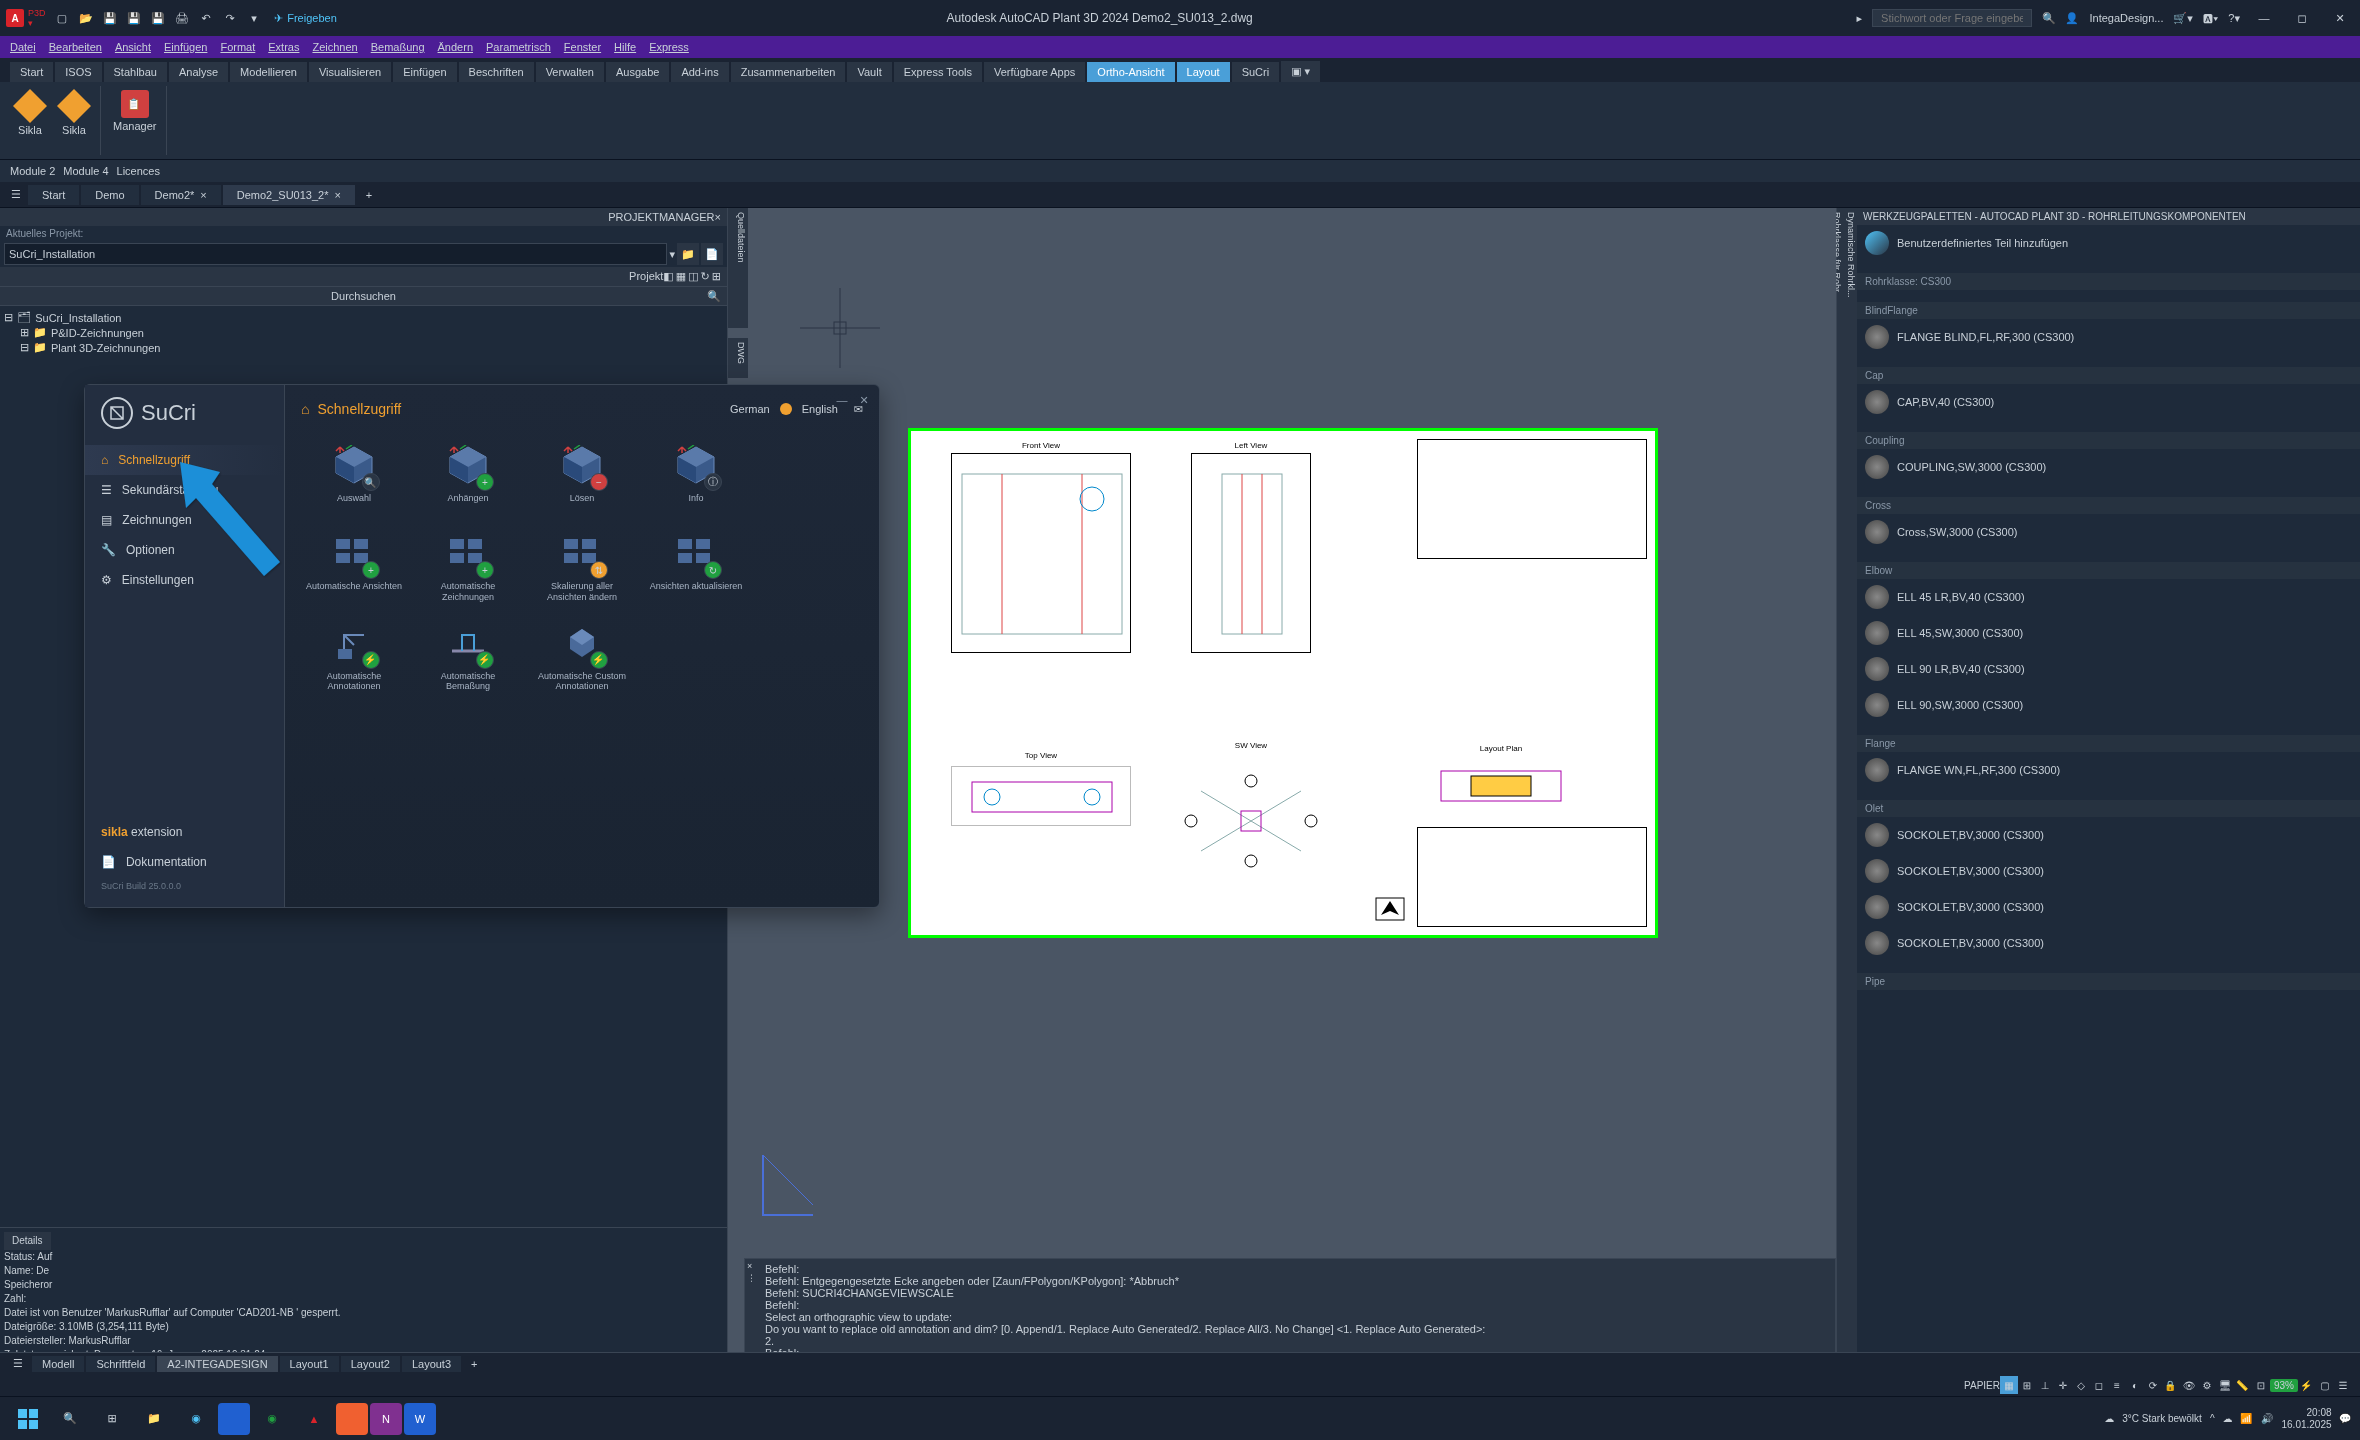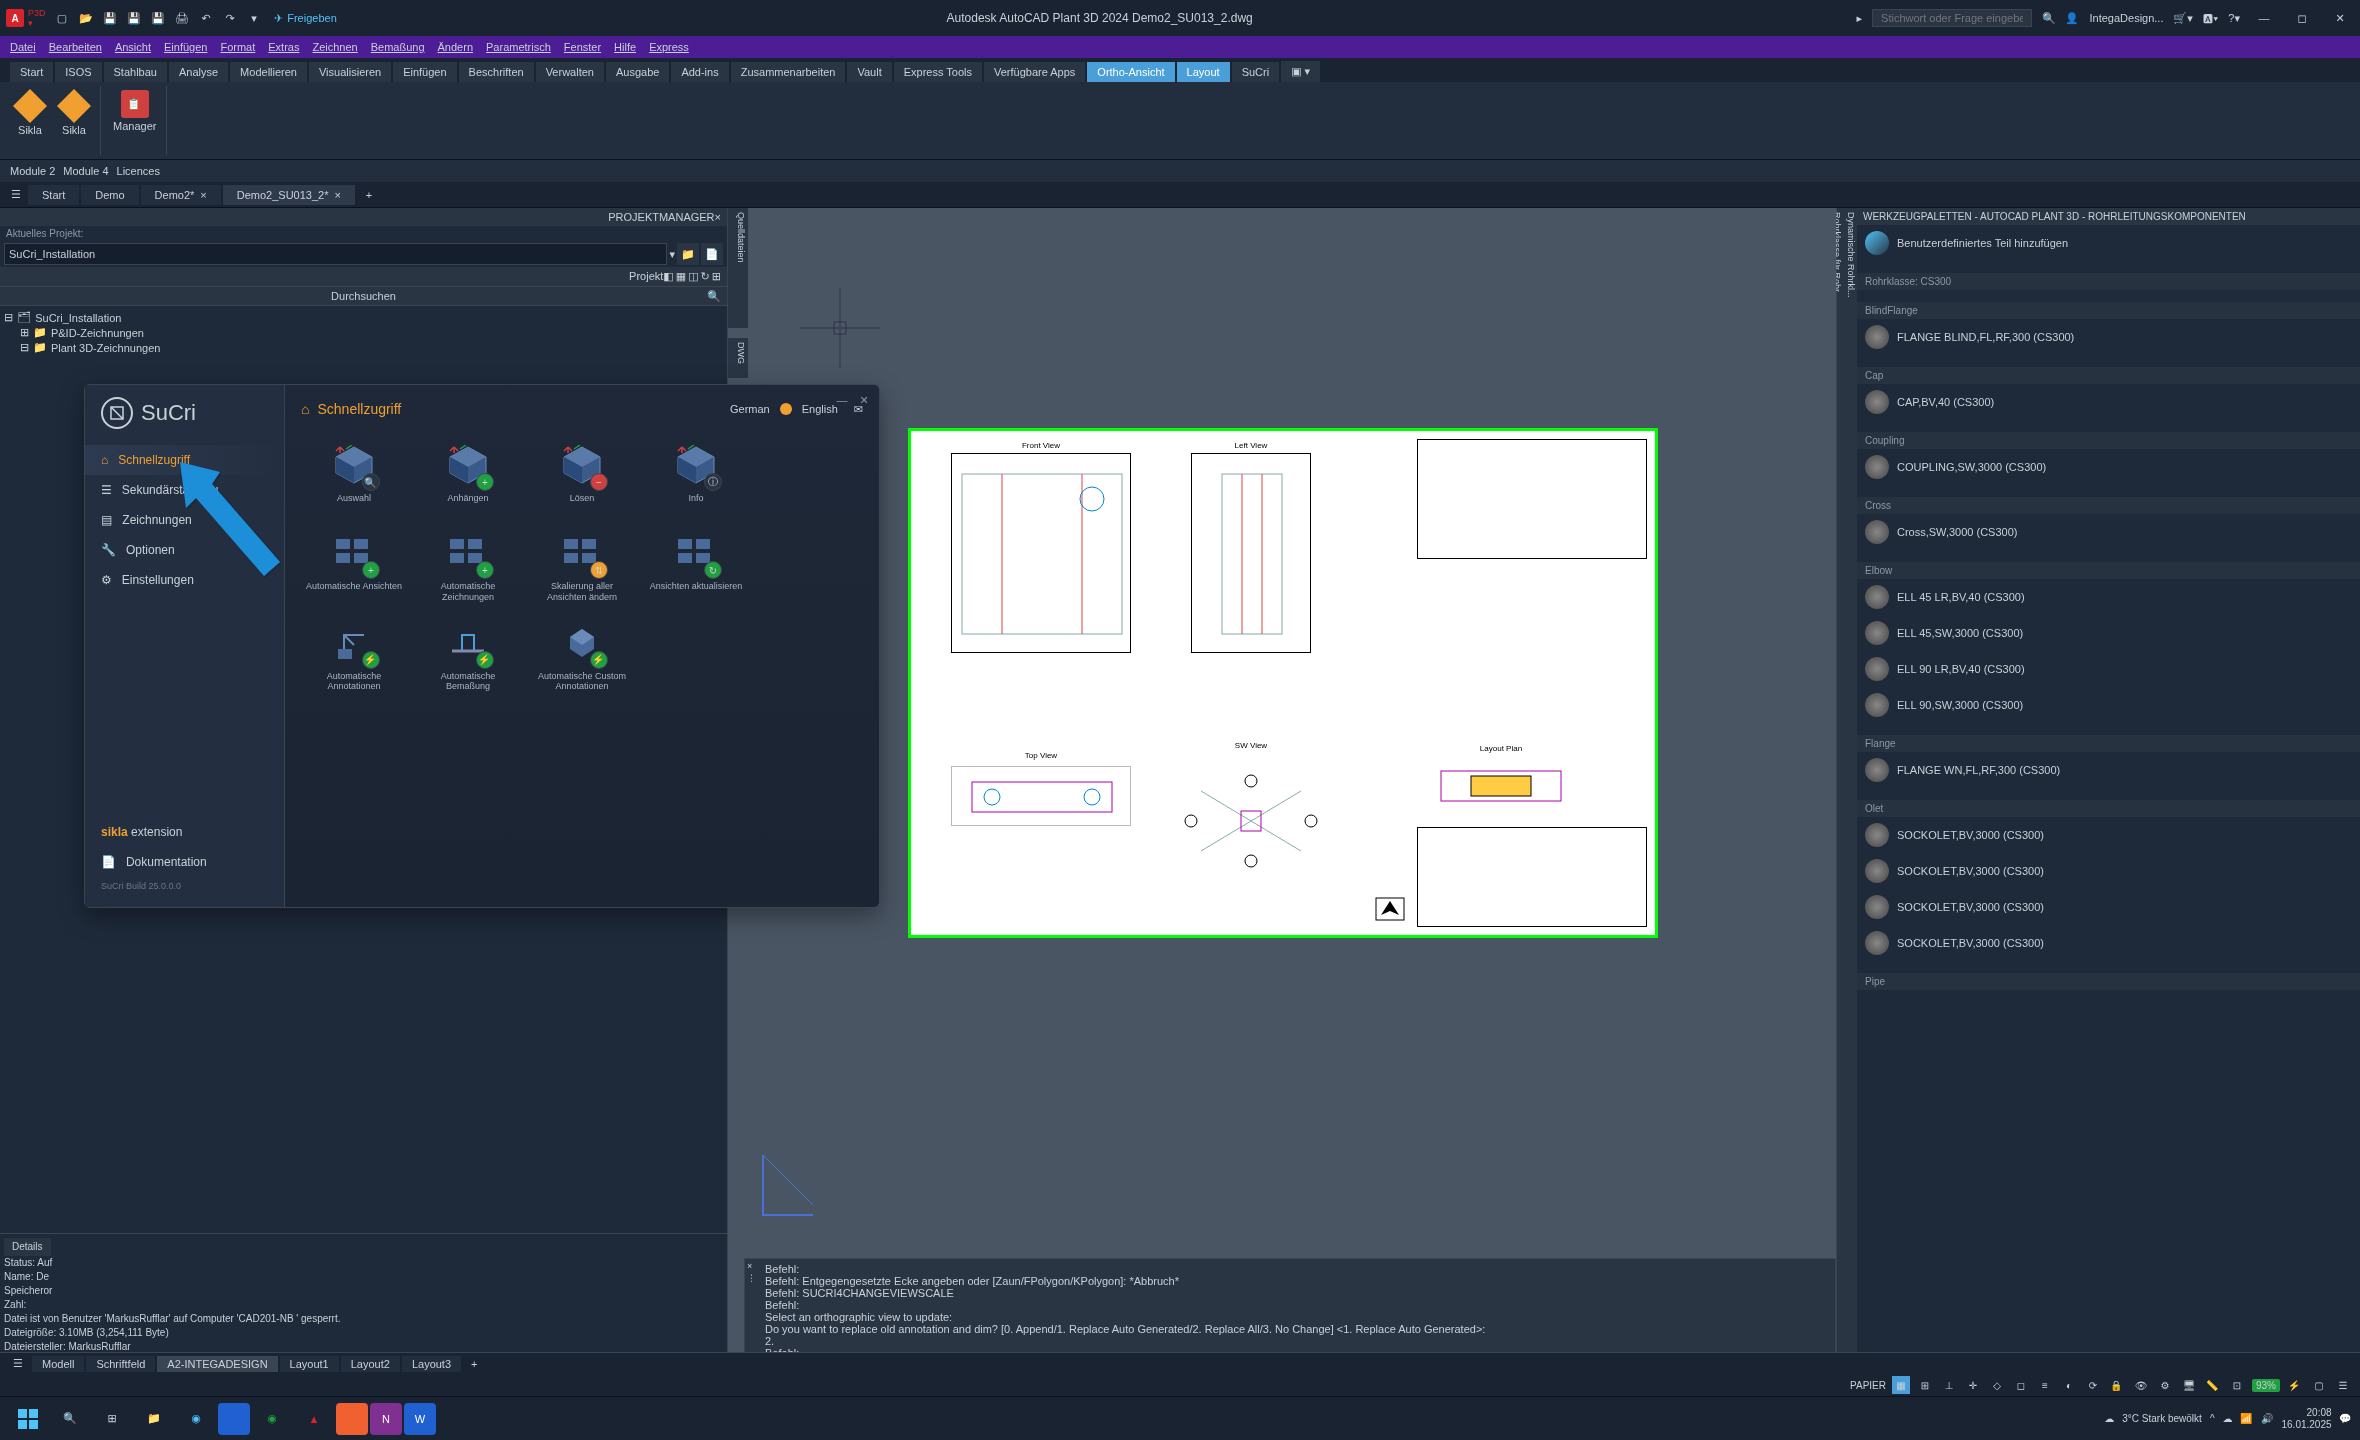--- a/index.html
+++ b/index.html
@@ -48,21 +48,21 @@
 .pm-section-label { background: #1e2a3a; padding: 2px 6px; font-size: 10px; color: #8a98a8; }
 .pm-input-row { display: flex; padding: 2px 4px; gap: 2px; }
 .pm-input { flex: 1; background: #141e2c; border: 1px solid #3a4554; padding: 2px 4px; font-size: 11px; color: #c8d0d8; }
 .pm-icon-btn { width: 22px; height: 22px; display: flex; align-items: center; justify-content: center; background: #2a3544; }
 .pm-search { background: #2a3544; padding: 3px 6px; text-align: center; font-size: 11px; border-top: 1px solid #3a4554; border-bottom: 1px solid #3a4554; position: relative; }
 .pm-tree { padding: 4px; font-size: 11px; }
 .tree-item { display: flex; align-items: center; gap: 4px; padding: 1px 0; }
 .tree-indent { padding-left: 16px; }
 
 
-.details-panel { background: #1e2a3a; border-top: 1px solid #3a4554; padding: 4px; font-size: 10px; line-height: 1.4; position: absolute; bottom: 12px; left: 0; right: 0; }
+.details-panel { background: #1e2a3a; border-top: 1px solid #3a4554; padding: 4px; font-size: 10px; line-height: 1.4; position: absolute; bottom: 18px; left: 0; right: 0; }
 .details-tab { background: #2a3544; padding: 2px 8px; width: fit-content; }
 
 
 .canvas-area { flex: 1; background: #4a5564; position: relative; overflow: hidden; }
 
 .drawing-sheet { position: absolute; left: 180px; top: 220px; width: 750px; height: 510px; background: #fff; border: 3px solid #00ff00; }
 .view-label { font-size: 8px; color: #000; text-align: center; }
 
 
 .command-window { position: absolute; bottom: 22px; left: 744px; right: 524px; height: 160px; background: #2a3544; border: 1px solid #3a4554; font-family: "Consolas", monospace; font-size: 11px; padding: 4px; display: flex; flex-direction: column; }
@@ -105,21 +105,21 @@
 
 
 .arrow-annotation { position: absolute; left: 170px; top: 452px; z-index: 101; pointer-events: none; }
 
 
 .bottom-tabs { position: absolute; bottom: 0; left: 0; right: 0; height: 44px; background: #1a2332; }
 .layout-tabs-row { height: 22px; display: flex; align-items: center; padding: 0 6px; gap: 2px; border-top: 1px solid #3a4554; }
 .layout-tab { padding: 2px 10px; font-size: 11px; background: #222e3e; }
 .layout-tab.active { background: #3a4554; }
 .status-row { height: 22px; display: flex; align-items: center; justify-content: space-between; padding: 0 8px; font-size: 10px; }
-.status-right { display: flex; align-items: center; gap: 6px; }
+.status-right { display: flex; align-items: center; }
 .status-icon { width: 18px; height: 18px; display: flex; align-items: center; justify-content: center; }
 
 
 .win-taskbar { position: absolute; bottom: 0; left: 0; right: 0; height: 44px; background: #1a2332; display: flex; align-items: center; padding: 0 8px; border-top: 1px solid #0a1220; z-index: 200; }
 .task-icon { width: 40px; height: 40px; display: flex; align-items: center; justify-content: center; margin-right: 2px; }
 .task-right { margin-left: auto; display: flex; align-items: center; gap: 8px; font-size: 10px; }
 .clock { text-align: right; line-height: 1.2; }
 
 </style>
 </head>

